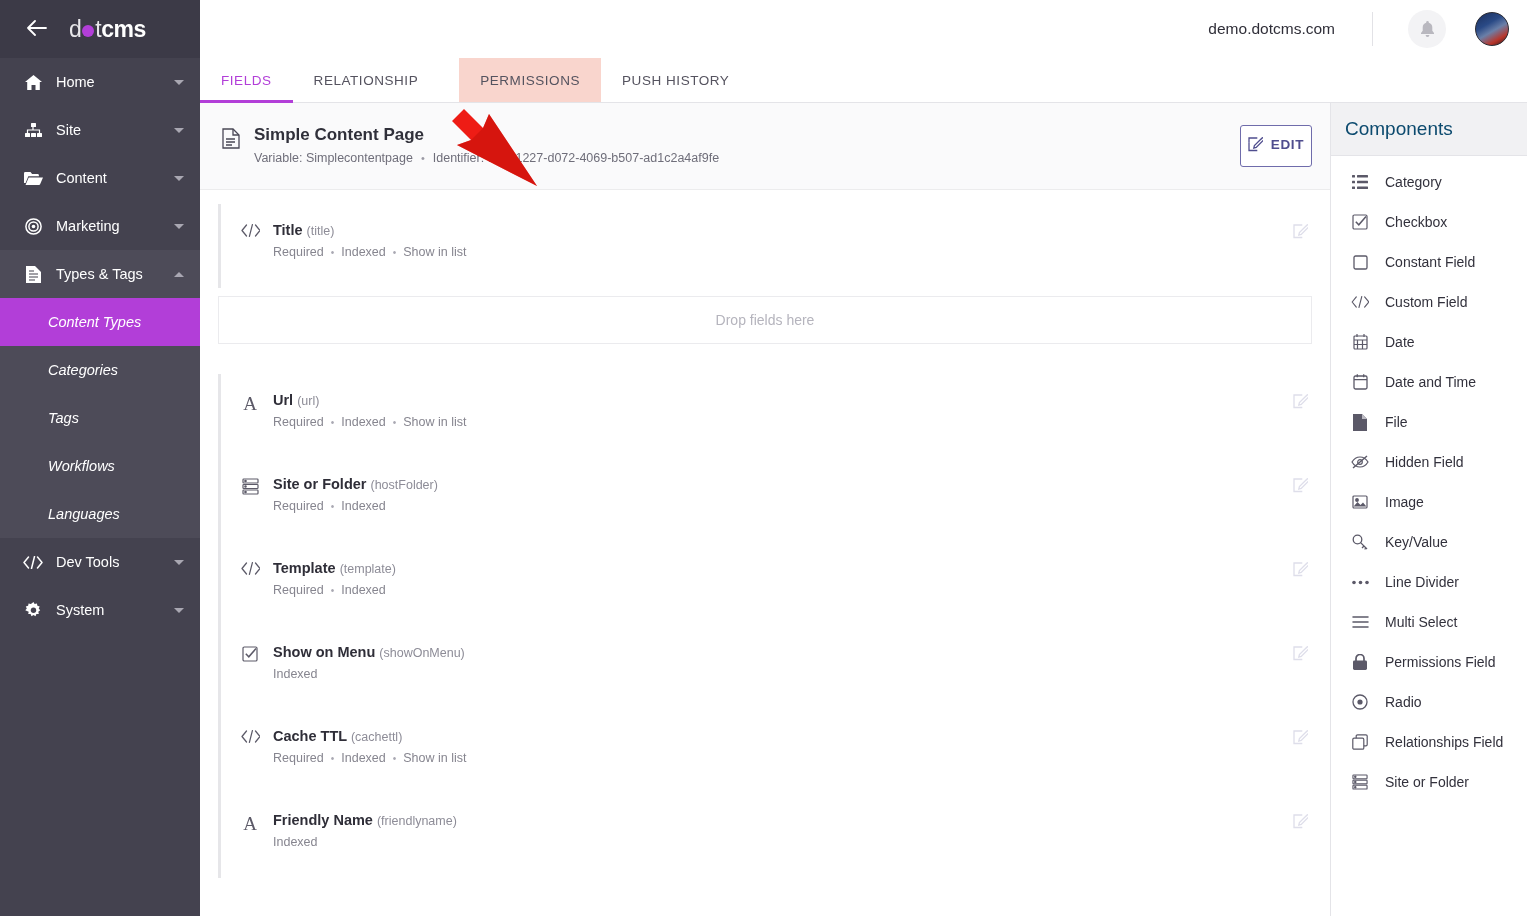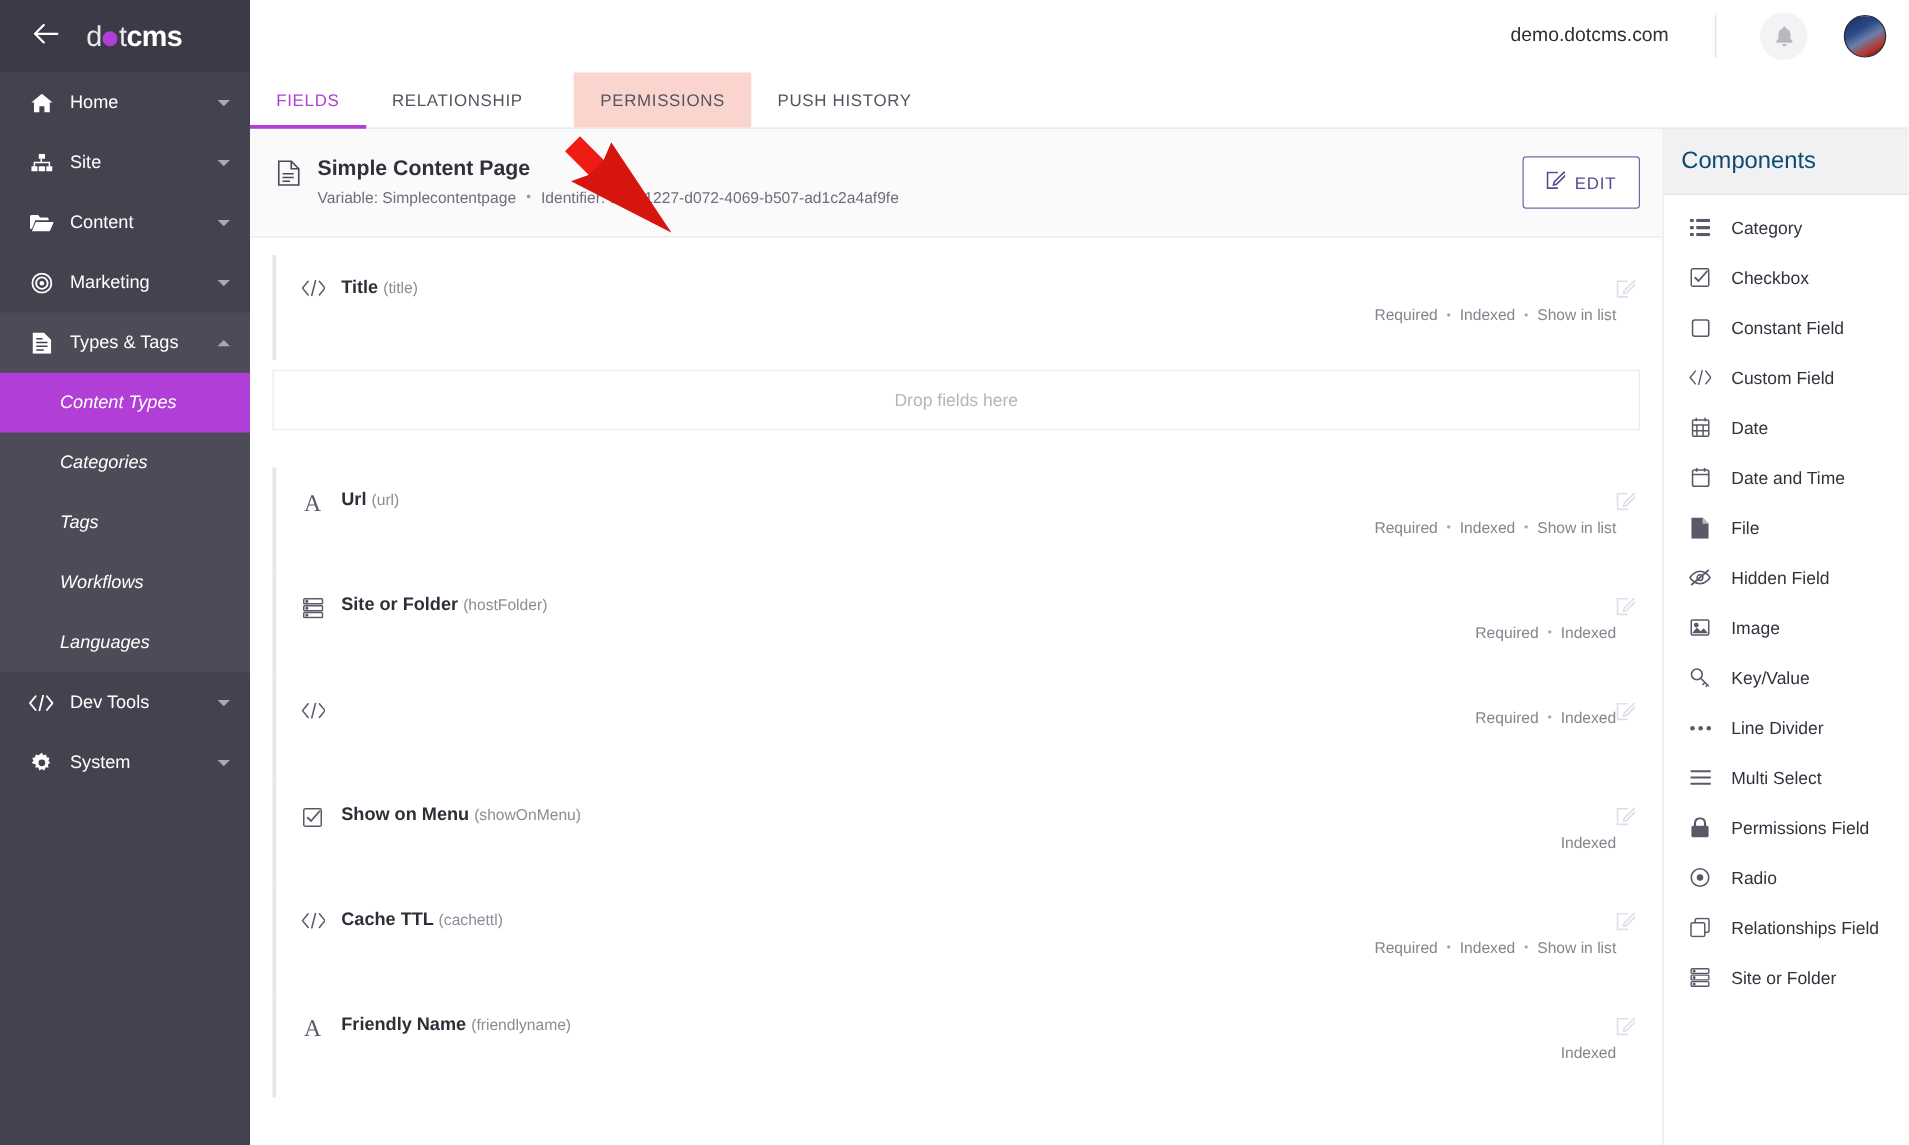--- a/index.html
+++ b/index.html
@@ -121,46 +121,46 @@
   }
   .page-header .doc-ico { margin-top: 3px; color: #4a4856; flex-shrink: 0; }
   .ph-text { flex: 1; min-width: 0; }
   .ph-title { font-size: 17px; font-weight: 700; color: #30303a; }
   .ph-sub {
     font-size: 12.5px; color: #6f6e7a; margin-top: 6px;
     display: flex; align-items: center; gap: 8px; flex-wrap: wrap;
   }
   .ph-sub .bullet { color: #9a99a4; font-size: 11px; }
   .edit-btn {
-    display: flex; align-items: center; gap: 8px;
+    display: flex; align-items: flex-start; gap: 8px;
     border: 1px solid #6f6cab; border-radius: 3px;
     background: #ffffff; color: #4f4d8e;
-    font-size: 13.5px; font-weight: 400; letter-spacing: 0.6px;
-    padding: 11px 18px; cursor: pointer; flex-shrink: 0;
+    font-size: 13.5px; font-weight: 700; letter-spacing: 0.6px;
+    padding: 11px 7px; cursor: pointer; flex-shrink: 0;
   }
 
   
   .fields-area { flex: 1; overflow-y: auto; padding: 14px 18px 0 18px; }
   .field-row {
     display: flex; align-items: flex-start;
     border-left: 3px solid #e6e6e9;
     padding: 18px 0 18px 14px;
     position: relative; min-height: 84px;
     cursor: pointer;
   }
   .field-ico {
     width: 30px; flex-shrink: 0; color: #5c5a68;
     display: flex; justify-content: center; padding-top: 2px;
   }
   .field-body { flex: 1; min-width: 0; padding-left: 8px; }
   .field-name { font-size: 14.5px; color: #2f2e38; font-weight: 700; }
   .field-var { font-size: 12.5px; color: #8d8c97; font-weight: 400; }
   .field-meta {
     font-size: 12.5px; color: #86858f; margin-top: 7px;
-    display: flex; align-items: center; gap: 7px; justify-content: flex-end;
+    display: flex; align-items: center; gap: 7px;
   }
   .field-meta .dot-sep { color: #a9a8b2; font-size: 10px; }
   .field-edit {
     color: #dedeea; flex-shrink: 0; padding-top: 2px; padding-right: 4px;
     cursor: pointer;
   }
   .dropzone {
     border: 1px solid #ebebee; background: #ffffff;
     height: 48px; display: flex; align-items: center; justify-content: center;
     color: #b5b4bd; font-size: 14px; margin: 8px 0 30px 0;
@@ -460,20 +460,24 @@
             </span>
           </div>
 
           <div class="field-row">
             <span class="field-ico">
               <svg width="19" height="13" viewBox="0 0 19 13" fill="none" stroke="#5c5a68" stroke-width="1.25" stroke-linecap="round" stroke-linejoin="round">
                   <path d="M5.5 1L1 6.5 5.5 12M14.5 1L19 6.5 14.5 12M11.4 0.6L8.4 12.4"></path>
                 </svg>
             </span>
             <div class="field-body">
+              <div class="field-name">
+                <span>Template</span>
+                <span class="field-var">(template)</span>
+              </div>
               <div class="field-meta">
                 <span>Required</span>
                 <span class="dot-sep">•</span>
                 <span>Indexed</span>
               </div>
             </div>
             <span class="field-edit">
               <svg width="15" height="15" viewBox="0 0 15 15" fill="none" stroke="#dedeea" stroke-width="1.3">
                   <path d="M1 5.2v8.3h8.3M1 5.2V1h8.3"></path>
                   <path d="M13.8 1.2L6.4 8.6l-.6 2.4 2.4-.6 7.4-7.4a1.2 1.2 0 000-1.7 1.2 1.2 0 00-1.8 0z"></path>

